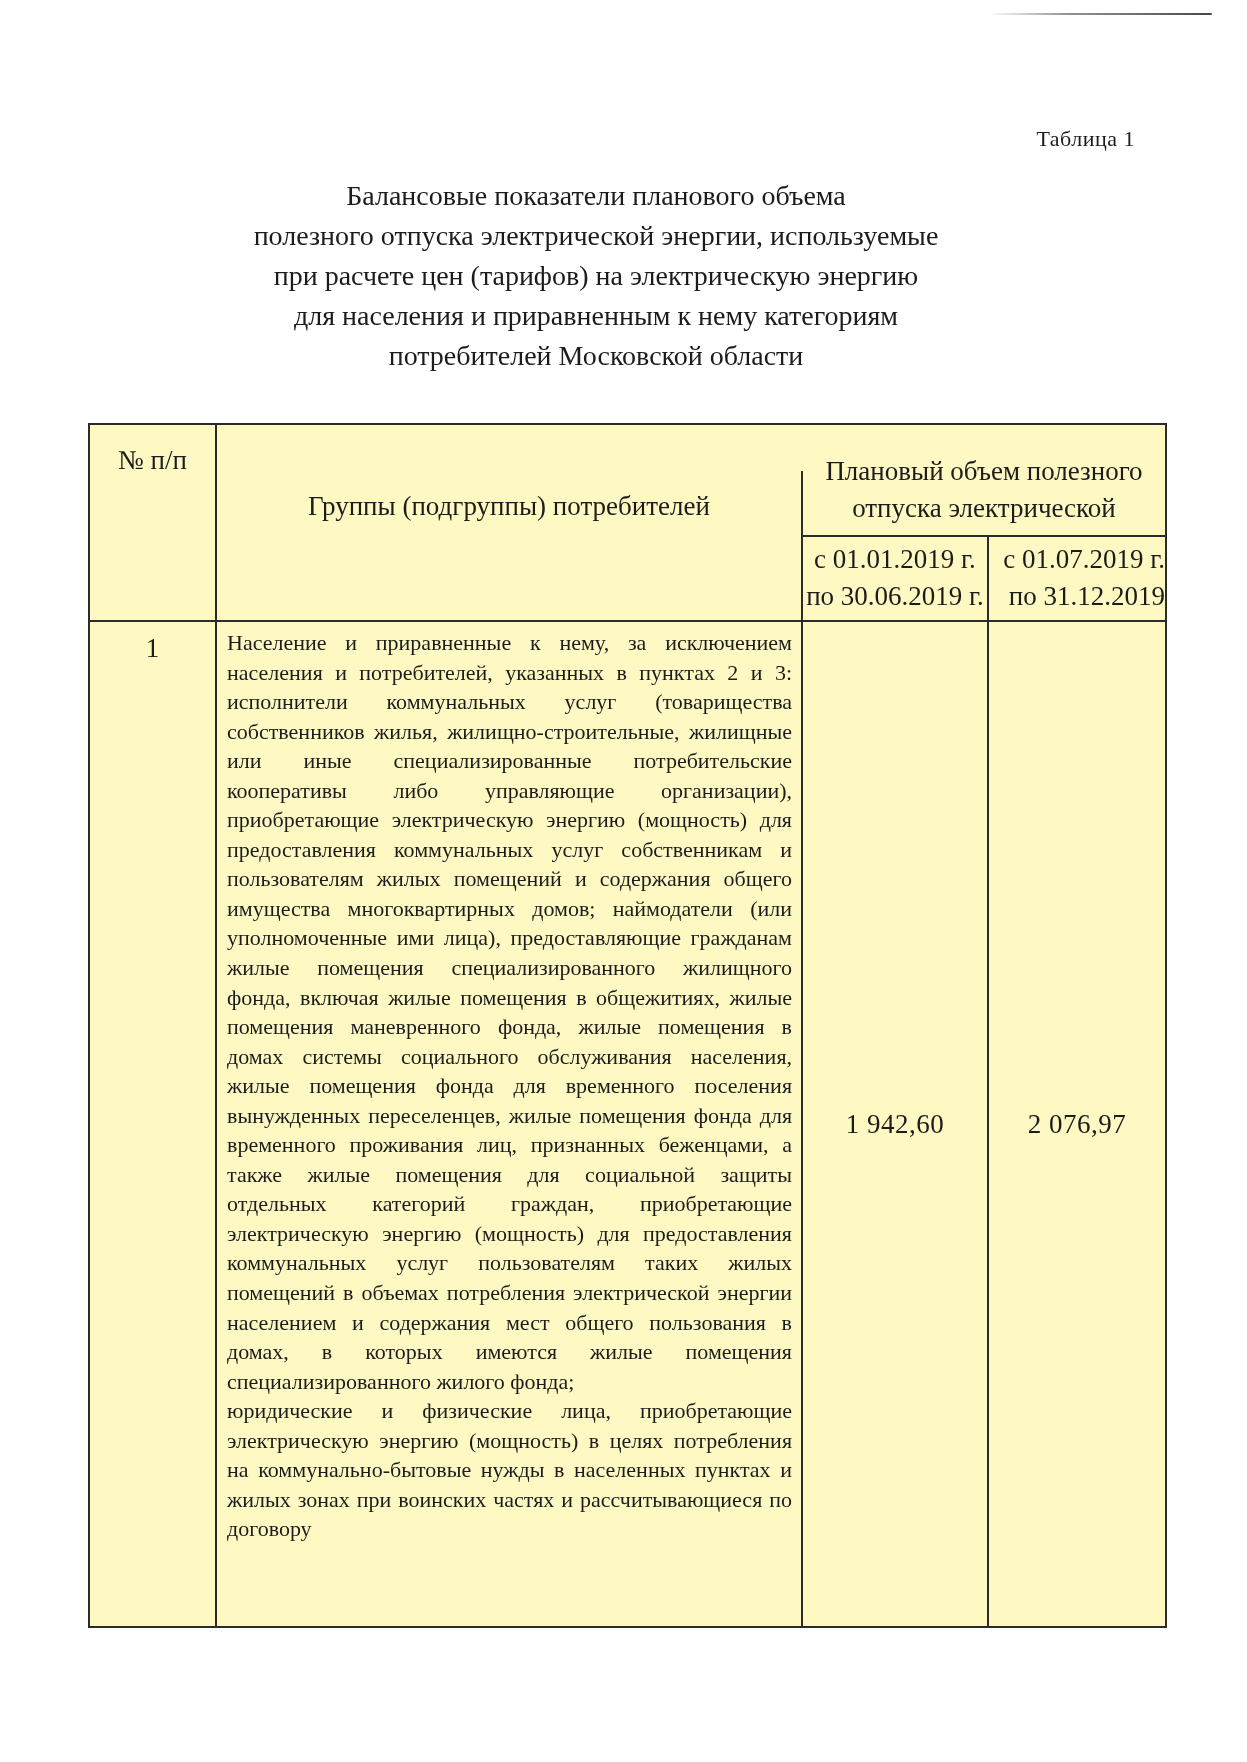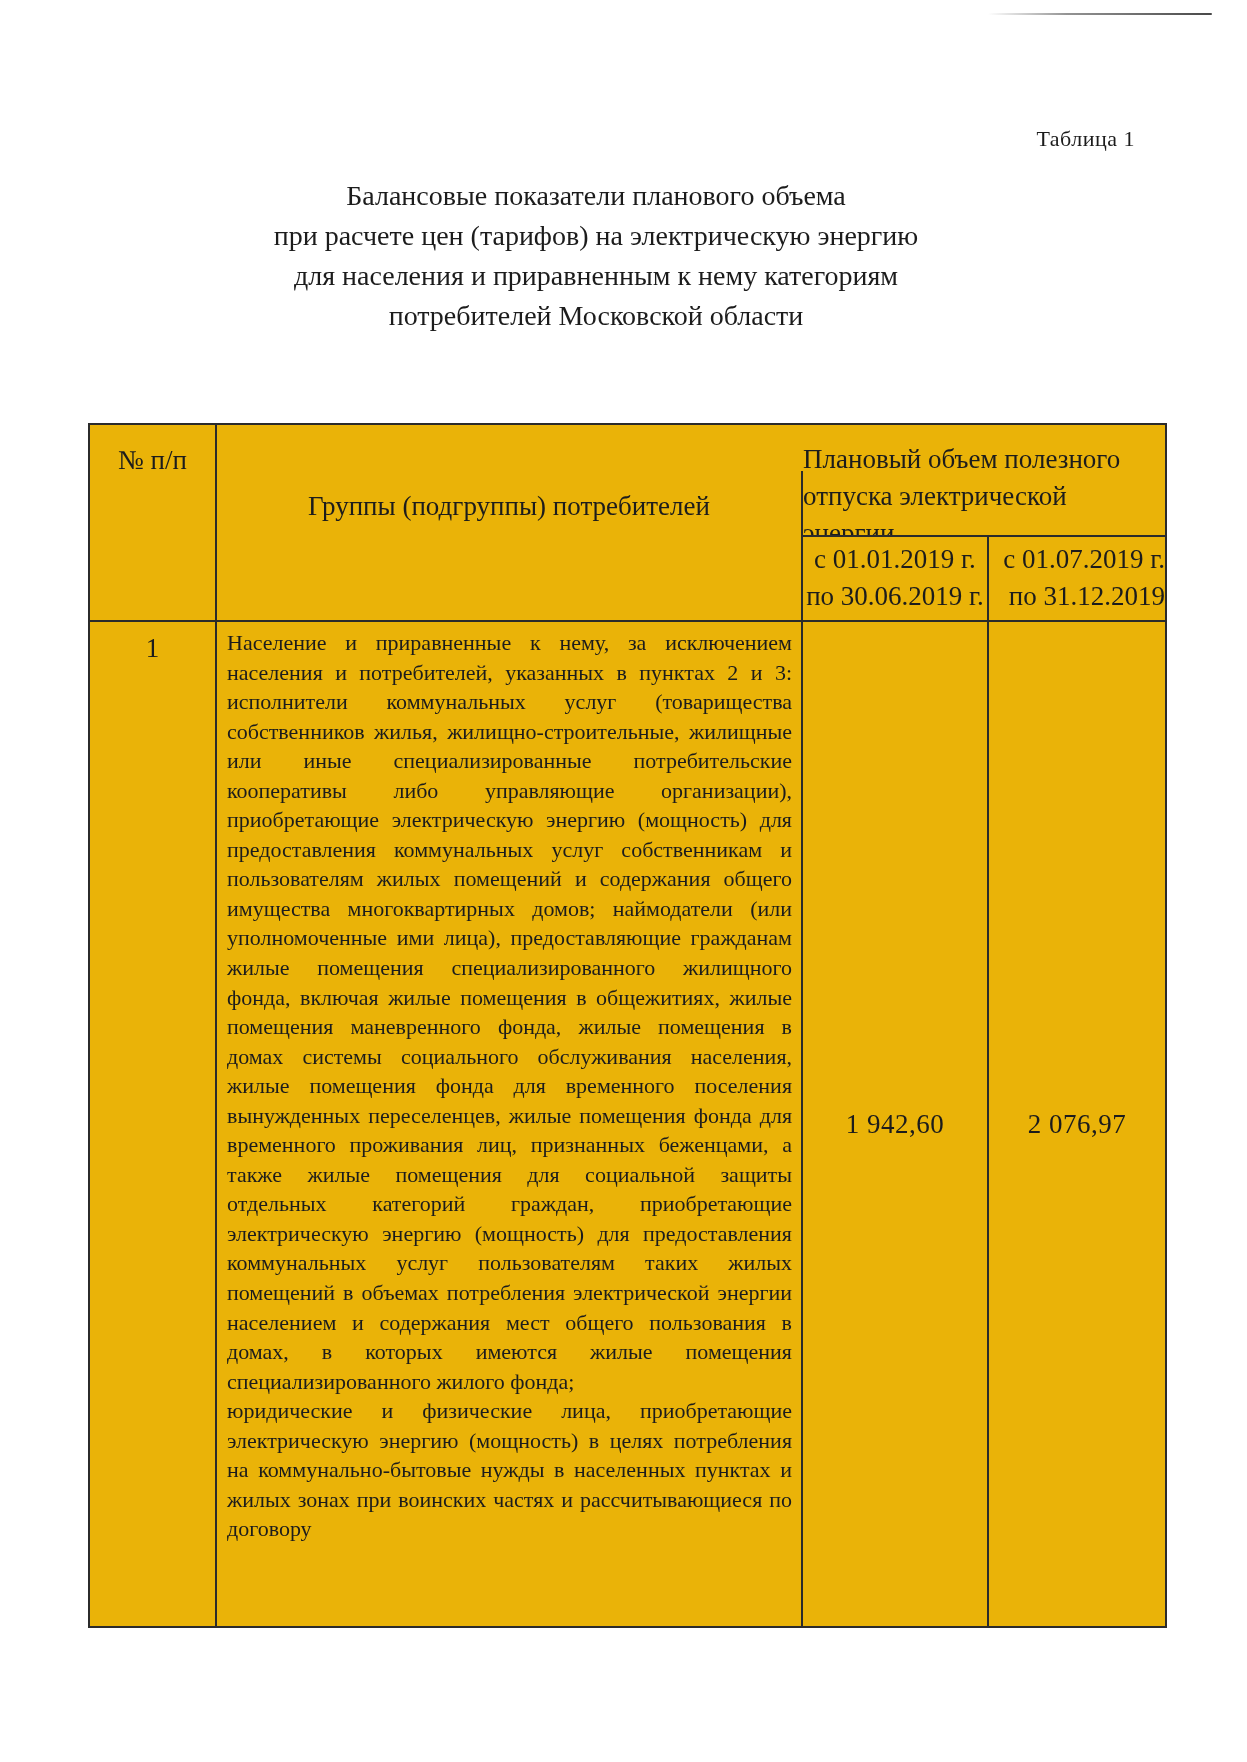--- a/index.html
+++ b/index.html
@@ -48,34 +48,34 @@
     position: absolute;
     left: 88px;
     top: 423px;
     width: 1079px;
     height: 1205px;
     box-sizing: border-box;
     border: 2px solid #2b2b2b;
     display: grid;
     grid-template-columns: 127px 586px 186px 176px;
     grid-template-rows: 112px 83px 1006px;
-    background: #eab308;
+    background: #fef9c3;
   }
   .cell {
     box-sizing: border-box;
     overflow: hidden;
     font-size: 27px;
   }
   .b-r { border-right: 2px solid #2b2b2b; }
   .b-b { border-bottom: 2px solid #2b2b2b; }
   .b-t { border-top: 2px solid #2b2b2b; }
 
   .h-num    { grid-column: 1; grid-row: 1 / 3; text-align: center; padding-top: 20px; }
   .h-groups { grid-column: 2; grid-row: 1 / 3; text-align: center; padding-top: 20px; margin-top: 46px; }
-  .h-volume { grid-column: 3 / 5; grid-row: 1; text-align: left; padding-top: 16px; line-height: 37px; }
+  .h-volume { grid-column: 3 / 5; grid-row: 1; text-align: center; padding-top: 28px; line-height: 37px; }
   .h-p1     { grid-column: 3; grid-row: 2; text-align: center; padding-top: 4px; line-height: 37px; }
   .h-p2     { grid-column: 4; grid-row: 2; text-align: right; padding-top: 4px; line-height: 37px; }
 
   .r-num  { grid-column: 1; grid-row: 3; text-align: center; padding-top: 11px; }
   .r-text {
     grid-column: 2; grid-row: 3;
     font-size: 22px;
     line-height: 29.55px;
     text-align: justify;
     padding: 6px 9px 0 10px;
@@ -101,20 +101,21 @@
 <div class="page">
 
   <div class="scan-line"></div>
   <div class="speck speck1"></div>
   <div class="speck speck2"></div>
 
   <div class="table-caption">Таблица 1</div>
 
   <div class="doc-title">
     <div>Балансовые показатели планового объема</div>
+    <div>полезного отпуска электрической энергии, используемые</div>
     <div>при расчете цен (тарифов) на электрическую энергию</div>
     <div>для населения и приравненным к нему категориям</div>
     <div>потребителей Московской области</div>
   </div>
 
   <div class="main-table">
 
     <div class="cell h-num b-r">№ п/п</div>
 
     <div class="cell h-groups b-r">Группы (подгруппы) потребителей</div>

